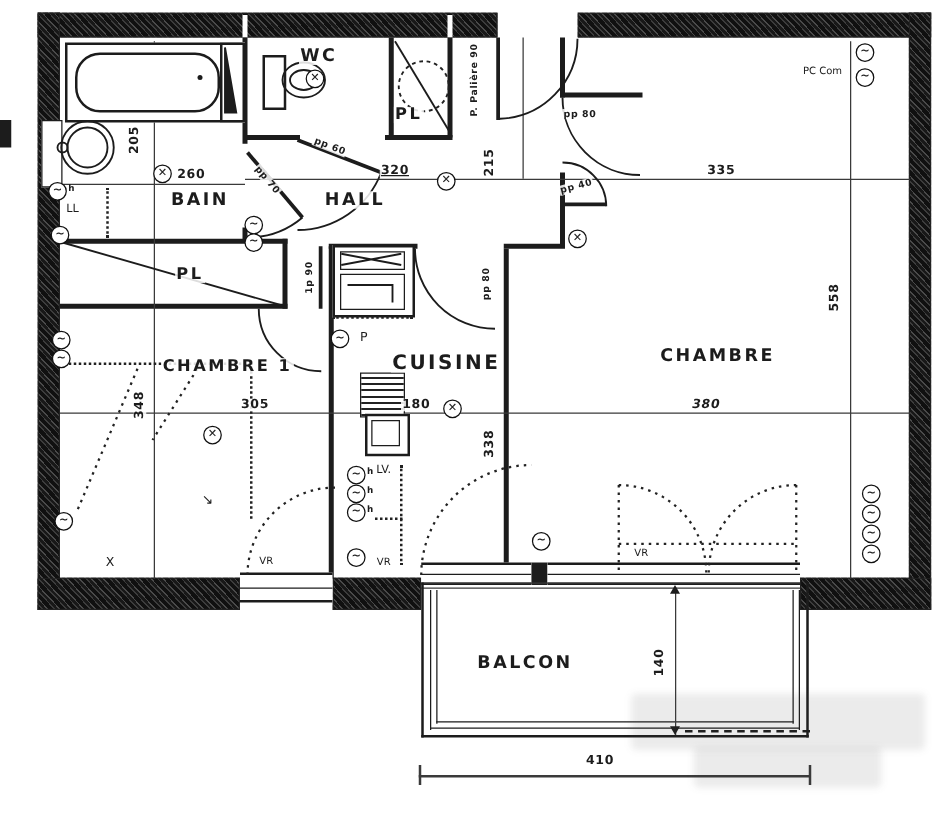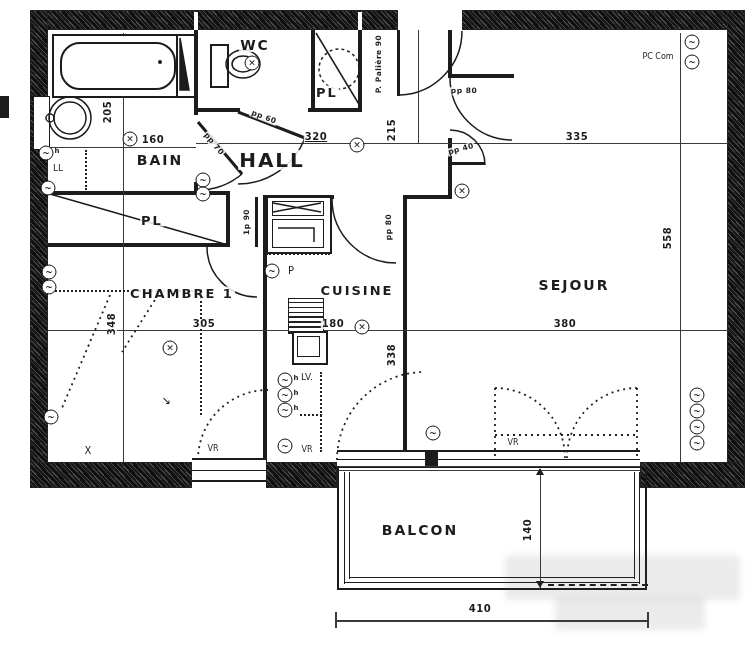--- a/index.html
+++ b/index.html
@@ -154,36 +154,36 @@
     <circle cx="339" cy="69" r="20" fill="none" stroke="#222" stroke-width="1.5" stroke-dasharray="3,3"></circle>
   </svg>
 
   <div class="wm" style="left:505px;top:555px;width:235px;height:45px;"></div>
   <div class="wm" style="left:555px;top:598px;width:150px;height:32px;"></div>
 
   <div id="labels">
       <div class="lbl room" style="left: 160px; top: 160px; font-size: 14px;">BAIN</div>
       <div class="lbl room" style="left: 255px; top: 45px; font-size: 14px; text-align: right;">WC</div>
       <div class="lbl room" style="left: 327px; top: 92px; font-size: 13px;">PL</div>
-      <div class="lbl room" style="left: 272px; top: 160px; font-size: 20px;">HALL</div>
+      <div class="lbl room" style="left: 284px; top: 160px; font-size: 14px;">HALL</div>
       <div class="lbl room" style="left: 152px; top: 220px; font-size: 13px;">PL</div>
       <div class="lbl room" style="left: 182px; top: 293px; font-size: 13px;">CHAMBRE 1</div>
-      <div class="lbl room" style="left: 357px; top: 290px; font-size: 13px;">CUISINE</div>
-      <div class="lbl room" style="left: 574px; top: 285px; font-size: 14px;">SEJOUR</div>
+      <div class="lbl room" style="left: 357px; top: 290px; font-size: 16px;">CUISINE</div>
+      <div class="lbl room" style="left: 574px; top: 285px; font-size: 14px;">CHAMBRE</div>
       <div class="lbl room" style="left: 420px; top: 530px; font-size: 14px;">BALCON</div>
       <div class="lbl dim" style="left: 108px; top: 112px; transform: translate(-50%, -50%) rotate(-90deg);">205</div>
-      <div class="lbl dim" style="left: 153px; top: 140px;">160</div>
+      <div class="lbl dim" style="left: 153px; top: 140px;">260</div>
       <div class="lbl dim" style="left: 316px; top: 137px; text-decoration: underline;">320</div>
       <div class="lbl dim" style="left: 392px; top: 130px; transform: translate(-50%, -50%) rotate(-90deg);">215</div>
       <div class="lbl dim" style="left: 577px; top: 137px;">335</div>
       <div class="lbl dim" style="left: 668px; top: 238px; transform: translate(-50%, -50%) rotate(-90deg);">558</div>
       <div class="lbl dim" style="left: 112px; top: 324px; transform: translate(-50%, -50%) rotate(-90deg);">348</div>
       <div class="lbl dim" style="left: 204px; top: 324px;">305</div>
       <div class="lbl dim" style="left: 333px; top: 324px;">180</div>
-      <div class="lbl dim" style="left: 565px; top: 324px;">380</div>
+      <div class="lbl dim" style="left: 565px; top: 324px; font-style: italic;">380</div>
       <div class="lbl dim" style="left: 392px; top: 355px; transform: translate(-50%, -50%) rotate(-90deg);">338</div>
       <div class="lbl dim" style="left: 528px; top: 530px; transform: translate(-50%, -50%) rotate(-90deg);">140</div>
       <div class="lbl dim" style="left: 480px; top: 609px; text-align: right;">410</div>
       <div class="lbl door" style="left: 264px; top: 117px; transform: translate(-50%, -50%) rotate(21deg);">pp 60</div>
       <div class="lbl door" style="left: 214px; top: 144px; transform: translate(-50%, -50%) rotate(50deg);">pp 70</div>
       <div class="lbl door" style="left: 379px; top: 64px; transform: translate(-50%, -50%) rotate(-90deg);">P. Palière 90</div>
       <div class="lbl door" style="left: 464px; top: 91px; transform: translate(-50%, -50%) rotate(0deg);">pp 80</div>
       <div class="lbl door" style="left: 461px; top: 149px; transform: translate(-50%, -50%) rotate(-15deg);">pp 40</div>
       <div class="lbl door" style="left: 389px; top: 227px; transform: translate(-50%, -50%) rotate(-90deg);">pp 80</div>
       <div class="lbl door" style="left: 247px; top: 222px; transform: translate(-50%, -50%) rotate(-90deg);">1p 90</div>

